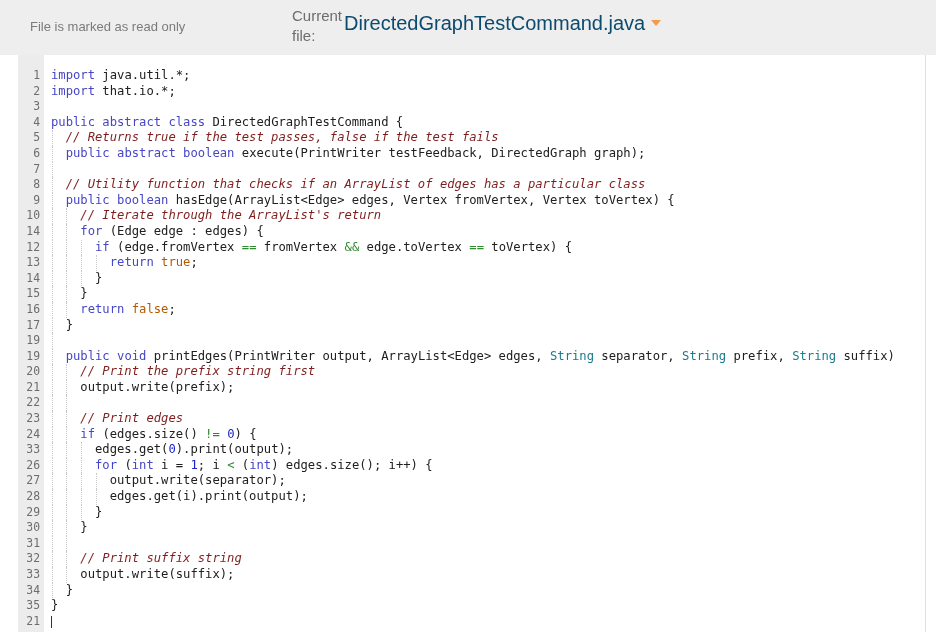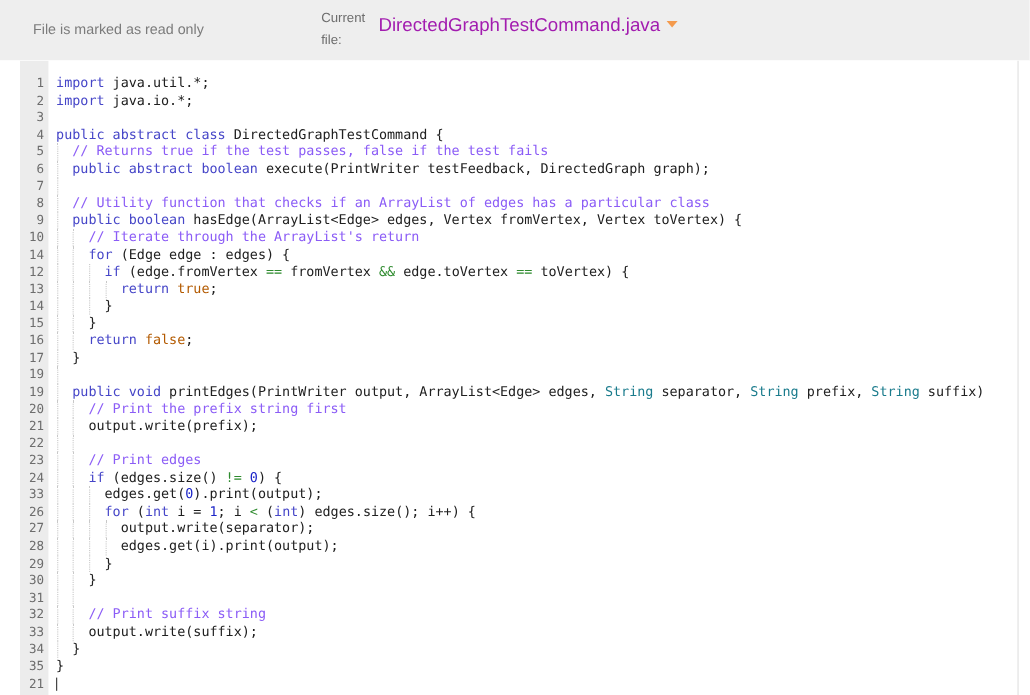--- a/index.html
+++ b/index.html
@@ -25,29 +25,29 @@
     color: #7b7b7b;
     white-space: nowrap;
   }
   #current-file-group {
     position: absolute;
     left: 292px; top: 6px;
     display: flex;
     align-items: flex-start;
   }
   #current-file-label {
-    font-size: 12px;
+    font-size: 15px;
     color: #6d6d6d;
     width: 48px;
     line-height: 20px;
     word-spacing: 100px; 
   }
   #current-file-name {
-    font-size: 17px;
-    color: #a21caf;
+    font-size: 20px;
+    color: #0c4a6e;
     font-weight: 400;
     line-height: 20px;
     margin-left: 4px;
     margin-top: 7px;
     white-space: nowrap;
     cursor: pointer;
   }
   #file-caret {
     display: inline-block;
     margin-left: 6px;
@@ -109,21 +109,21 @@
     background: transparent;
   }
   .linetext {
     position: absolute;
     left: 33px; top: 0;
     white-space: pre;
     color: #202020;
   }
   
   .kw   { color: #4646c8; }
-  .cm   { color: #8b5cf6; }
+  .cm   { color: #7f1d1d; font-style: italic; }
   .ty   { color: #1a7b8c; }
   .lit  { color: #b35a00; }
   .num  { color: #1b24c8; }
   .op   { color: #2e8b2e; }
   .pl   { color: #202020; }
 
   
   .guide {
     position: absolute;
     top: 0;
@@ -152,21 +152,21 @@
     </span>
   </div>
 </div>
 
 <div id="editor">
   <div id="editor-left-pad"></div>
   <div id="code-area">
     <div id="gutter-bg"></div>
     <div id="lines-container" style="position: absolute; left: 0px; top: 13px;">
         <div class="code-line"><span class="lineno">1</span><span class="linetext"><span class="kw">import</span><span class="pl"> java.util.*;</span></span></div>
-        <div class="code-line"><span class="lineno">2</span><span class="linetext"><span class="kw">import</span><span class="pl"> java.io.*;</span></span></div>
+        <div class="code-line"><span class="lineno">2</span><span class="linetext"><span class="kw">import</span><span class="pl"> that.io.*;</span></span></div>
         <div class="code-line"><span class="lineno">3</span><span class="linetext"></span></div>
         <div class="code-line"><span class="lineno">4</span><span class="linetext"><span class="kw">public abstract class</span><span class="pl"> DirectedGraphTestCommand {</span></span></div>
         <div class="code-line"><span class="lineno">5</span><span class="guide" style="left: 33.5px;"></span><span class="linetext"><span class="cm">  // Returns true if the test passes, false if the test fails</span></span></div>
         <div class="code-line"><span class="lineno">6</span><span class="guide" style="left: 33.5px;"></span><span class="linetext"><span class="pl">  </span><span class="kw">public abstract boolean</span><span class="pl"> execute(PrintWriter testFeedback, DirectedGraph graph);</span></span></div>
         <div class="code-line"><span class="lineno">7</span><span class="guide" style="left: 33.5px;"></span><span class="linetext"></span></div>
         <div class="code-line"><span class="lineno">8</span><span class="guide" style="left: 33.5px;"></span><span class="linetext"><span class="cm">  // Utility function that checks if an ArrayList of edges has a particular class</span></span></div>
         <div class="code-line"><span class="lineno">9</span><span class="guide" style="left: 33.5px;"></span><span class="linetext"><span class="pl">  </span><span class="kw">public boolean</span><span class="pl"> hasEdge(ArrayList&lt;Edge&gt; edges, Vertex fromVertex, Vertex toVertex) {</span></span></div>
         <div class="code-line"><span class="lineno">10</span><span class="guide" style="left: 33.5px;"></span><span class="guide" style="left: 48.2px;"></span><span class="linetext"><span class="cm">    // Iterate through the ArrayList's return</span></span></div>
         <div class="code-line"><span class="lineno">14</span><span class="guide" style="left: 33.5px;"></span><span class="guide" style="left: 48.2px;"></span><span class="linetext"><span class="pl">    </span><span class="kw">for</span><span class="pl"> (Edge edge : edges) {</span></span></div>
         <div class="code-line"><span class="lineno">12</span><span class="guide" style="left: 33.5px;"></span><span class="guide" style="left: 48.2px;"></span><span class="guide" style="left: 62.9px;"></span><span class="linetext"><span class="pl">      </span><span class="kw">if</span><span class="pl"> (edge.fromVertex </span><span class="op">==</span><span class="pl"> fromVertex </span><span class="op">&amp;&amp;</span><span class="pl"> edge.toVertex </span><span class="op">==</span><span class="pl"> toVertex) {</span></span></div>

